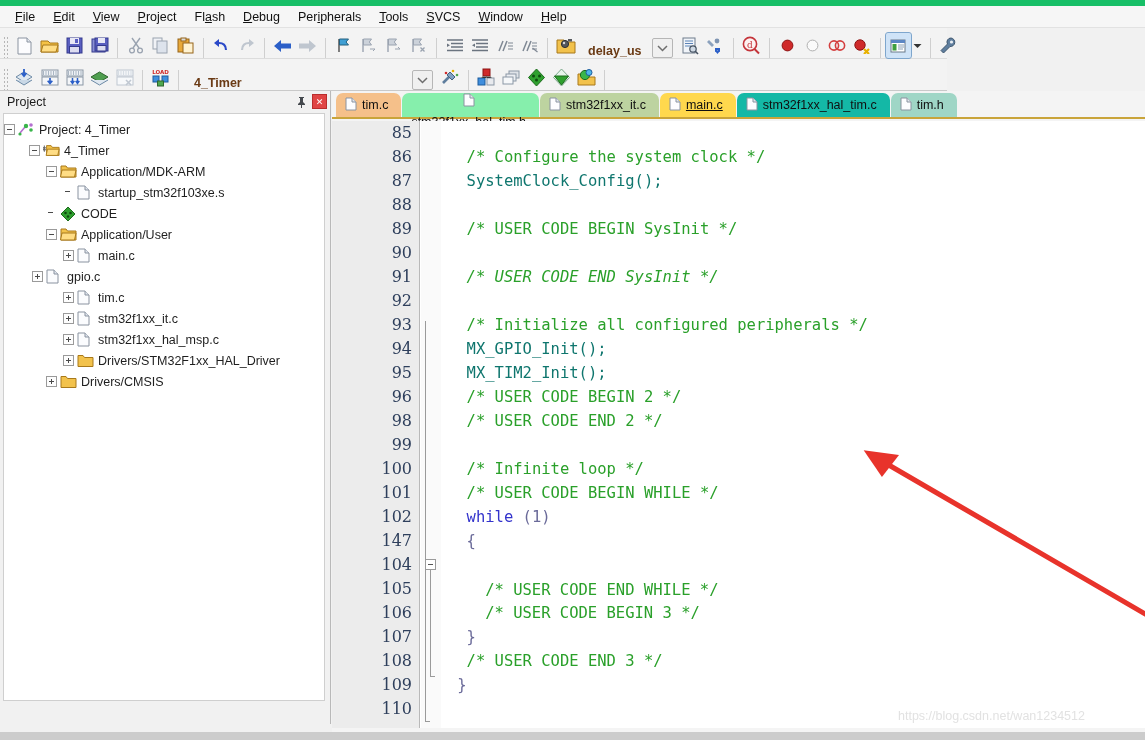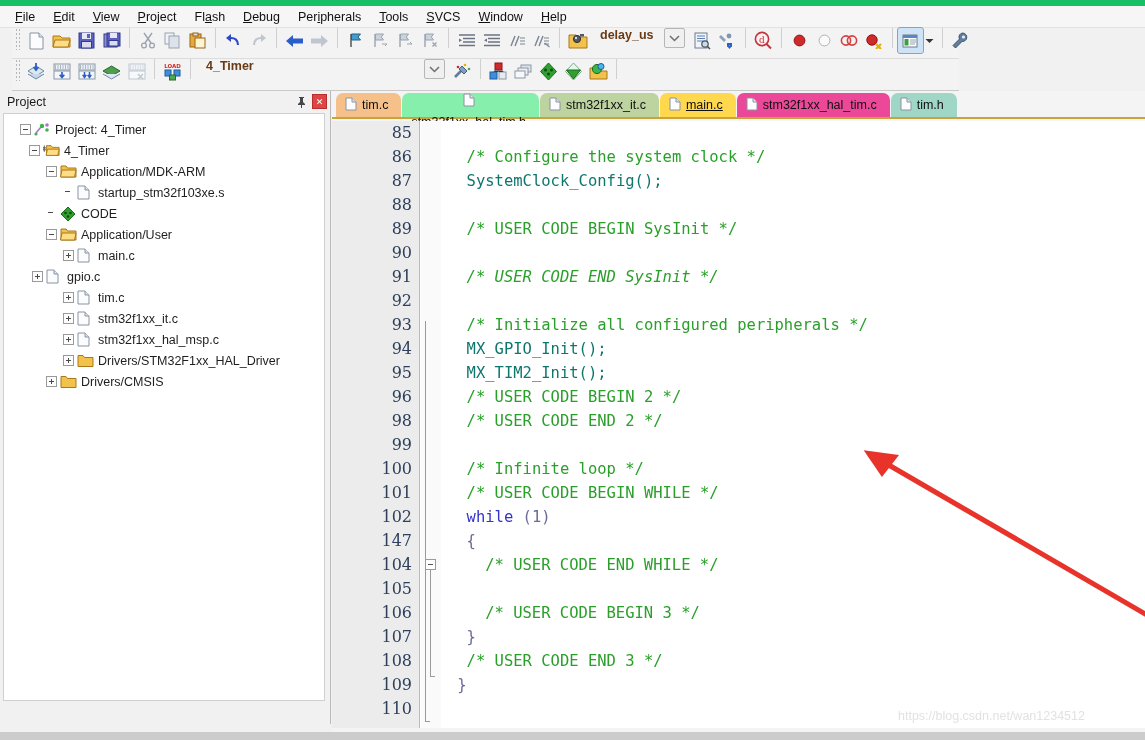--- a/index.html
+++ b/index.html
@@ -36,25 +36,25 @@
     font-size: 12.5px;
     color: #111;
     padding: 2px 9px;
     cursor: default;
     white-space: nowrap;
   }
   .menu-item u { text-decoration: underline; }
 
   
   .toolbar {
-    position: absolute; left: 12px;
+    position: absolute; left: 0;
     width: 947px;
     background: #f3f3f3;
     border-bottom: 1px solid #dcdcdc;
-    display: flex; align-items: flex-start;
+    display: flex; align-items: flex-end;
   }
   .toolbar.row1 { top: 28px; height: 31px; }
   .toolbar.row2 { top: 59px; height: 32px; border-bottom:1px solid #c9c9c9; }
 
   .grip {
     width: 7px; height: 22px; margin: 0 3px 0 2px;
     background-image: radial-gradient(#b6b6b6 32%, transparent 33%);
     background-size: 3px 4px; background-position: 1px 0;
     flex: 0 0 auto;
   }
@@ -619,21 +619,21 @@
     <div class="proj-header">
       <span class="proj-title">Project</span>
       <span class="pin-btn">
         <svg width="11" height="12" viewBox="0 0 11 12">
             <path d="M3 1h5v1H7v4l2 2v1H6v3H5V9H2V8l2-2V2H3z" fill="#44484d"></path>
           </svg>
       </span>
       <span class="close-btn">✕</span>
     </div>
     <div class="tree" id="tree">
-        <div class="tnode" style="padding-left: 16px;">
+        <div class="tnode" style="padding-left: 0;">
           <span class="exp"></span>
           <span class="ticon">
             <svg width="17" height="15" viewBox="0 0 17 15">
               <path d="M2 11l5-6" stroke="#b46fd0" stroke-width="1.6"></path>
               <circle cx="8" cy="4" r="2.2" fill="#39b54a"></circle>
               <circle cx="13" cy="3" r="1.8" fill="#b46fd0"></circle>
               <circle cx="13" cy="8" r="1.8" fill="#39b54a"></circle>
               <circle cx="2" cy="12" r="1.6" fill="#39b54a"></circle>
             </svg>
           </span>
@@ -787,21 +787,21 @@
             </svg></span>
           <span class="lbl">stm32f1xx_it.c</span>
         </div>
         <div class="ftab active" style="background: rgb(255, 216, 77);">
           <span class="doc-ico"><svg width="12" height="14" viewBox="0 0 12 14">
               <path d="M1 1h6l4 4v8H1z" fill="#fdfdff" stroke="#8a93a0"></path>
               <path d="M7 1v4h4" fill="#e3e8ef" stroke="#8a93a0"></path>
             </svg></span>
           <span class="lbl">main.c</span>
         </div>
-        <div class="ftab" style="background: #ec4899;">
+        <div class="ftab" style="background: #14b8a6;">
           <span class="doc-ico"><svg width="12" height="14" viewBox="0 0 12 14">
               <path d="M1 1h6l4 4v8H1z" fill="#fdfdff" stroke="#8a93a0"></path>
               <path d="M7 1v4h4" fill="#e3e8ef" stroke="#8a93a0"></path>
             </svg></span>
           <span class="lbl">stm32f1xx_hal_tim.c</span>
         </div>
         <div class="ftab" style="background: rgb(159, 214, 198);">
           <span class="doc-ico"><svg width="12" height="14" viewBox="0 0 12 14">
               <path d="M1 1h6l4 4v8H1z" fill="#fdfdff" stroke="#8a93a0"></path>
               <path d="M7 1v4h4" fill="#e3e8ef" stroke="#8a93a0"></path>
@@ -833,21 +833,21 @@
           <div class="cl"><span class="num">93</span><span class="txt" style="padding-left: 18.6px;"><span class="cmt">/* Initialize all configured peripherals */</span></span></div>
           <div class="cl"><span class="num">94</span><span class="txt" style="padding-left: 18.6px;"><span class="pln">MX_GPIO_Init();</span></span></div>
           <div class="cl"><span class="num">95</span><span class="txt" style="padding-left: 18.6px;"><span class="pln">MX_TIM2_Init();</span></span></div>
           <div class="cl"><span class="num">96</span><span class="txt" style="padding-left: 18.6px;"><span class="cmt">/* USER CODE BEGIN 2 */</span></span></div>
           <div class="cl"><span class="num">98</span><span class="txt" style="padding-left: 18.6px;"><span class="cmt">/* USER CODE END 2 */</span></span></div>
           <div class="cl"><span class="num">99</span><span class="txt" style="padding-left: 0px;"></span></div>
           <div class="cl"><span class="num">100</span><span class="txt" style="padding-left: 18.6px;"><span class="cmt">/* Infinite loop */</span></span></div>
           <div class="cl"><span class="num">101</span><span class="txt" style="padding-left: 18.6px;"><span class="cmt">/* USER CODE BEGIN WHILE */</span></span></div>
           <div class="cl"><span class="num">102</span><span class="txt" style="padding-left: 18.6px;"><span class="kw">while</span><span class="brc"> (1)</span></span></div>
           <div class="cl"><span class="num">147</span><span class="txt" style="padding-left: 18.6px;"><span class="brc">{</span></span></div>
-          <div class="cl"><span class="num">104</span><span class="txt" style="padding-left: 37.2px;"><span class="cmt">/* USER CODE END WHILE */</span></span></div>
+          <div class="cl"><span class="num">104</span><span class="txt" style="padding-left: 37.2px; margin-top: 25px;"><span class="cmt">/* USER CODE END WHILE */</span></span></div>
           <div class="cl"><span class="num">105</span><span class="txt" style="padding-left: 0px;"></span></div>
           <div class="cl"><span class="num">106</span><span class="txt" style="padding-left: 37.2px;"><span class="cmt">/* USER CODE BEGIN 3 */</span></span></div>
           <div class="cl"><span class="num">107</span><span class="txt" style="padding-left: 18.6px;"><span class="brc">}</span></span></div>
           <div class="cl"><span class="num">108</span><span class="txt" style="padding-left: 18.6px;"><span class="cmt">/* USER CODE END 3 */</span></span></div>
           <div class="cl"><span class="num">109</span><span class="txt" style="padding-left: 9.3px;"><span class="brc">}</span></span></div>
           <div class="cl"><span class="num">110</span><span class="txt" style="padding-left: 0px;"></span></div>
         </div>
 
       <svg class="annot" width="813" height="607" viewBox="0 0 813 607" style="position:absolute;left:0;top:0;">
         <line x1="605" y1="405" x2="383" y2="276" stroke="#e8332b" stroke-width="4.2" stroke-linecap="round"></line>

